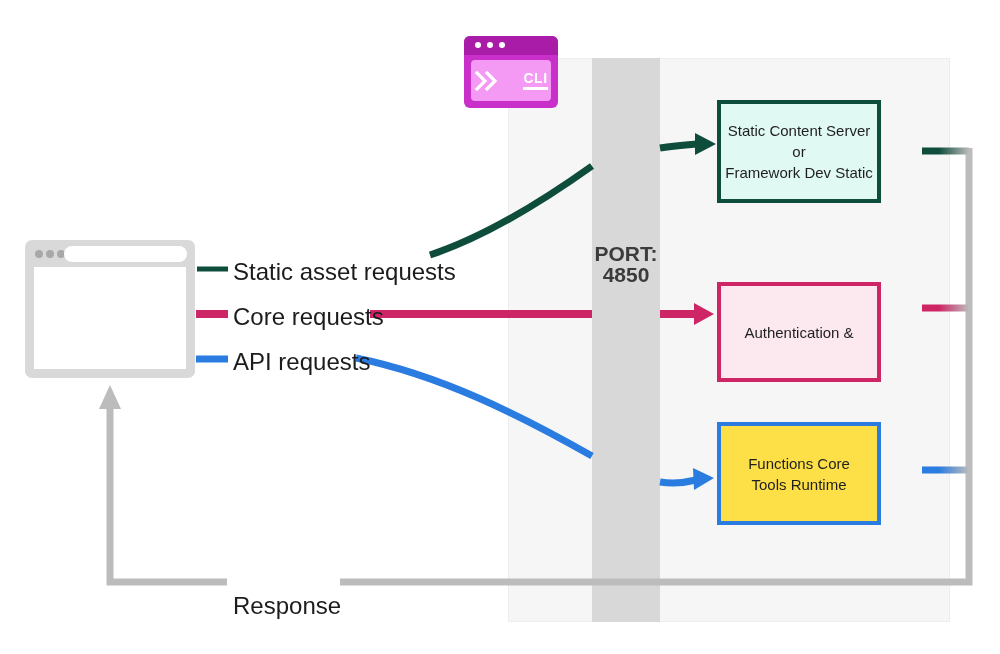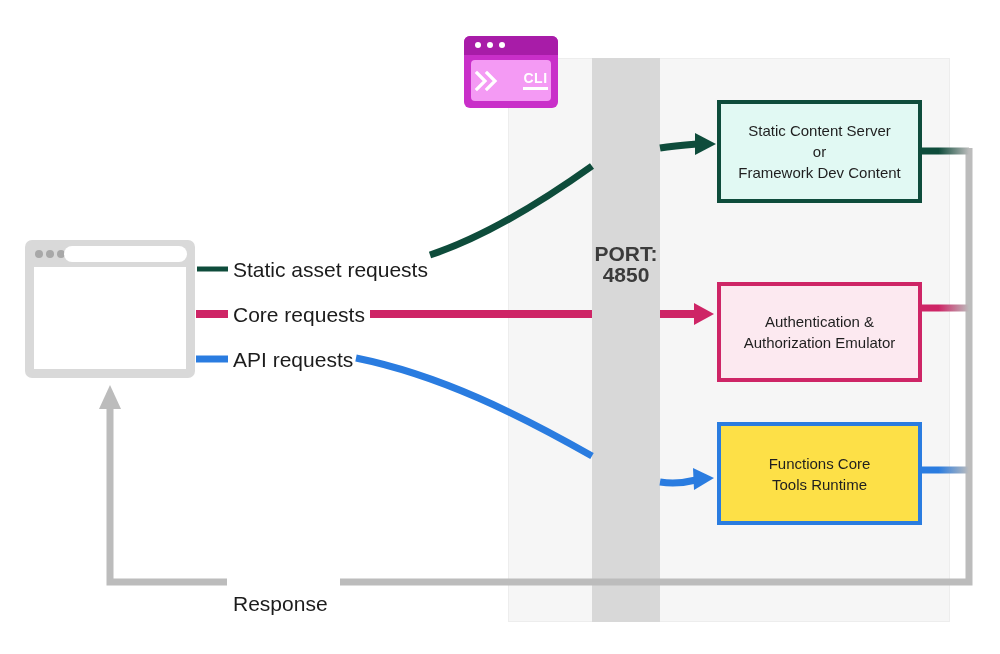--- a/index.html
+++ b/index.html
@@ -47,41 +47,41 @@
     left: 0; top: 0;
     width: 1000px; height: 654px;
     z-index: 3;
     pointer-events: none;
   }
 
   
   .node {
     position: absolute;
     left: 717px;
-    width: 205px;
+    width: 164px;
     box-sizing: border-box;
     border: 4px solid #000;
     display: flex;
     flex-direction: column;
     align-items: center;
     justify-content: center;
     text-align: center;
     font-size: 15px;
     line-height: 21px;
     color: #1f1f1f;
     z-index: 4;
   }
   .node-static   { top: 100px; height: 103px; background: #e1f9f3; border-color: #0e4c3b; }
   .node-auth     { top: 262px; height: 100px; background: #fce9f0; border-color: #ce2566; margin-top: 20px; }
   .node-functions{ top: 422px; height: 103px; background: #fde047; border-color: #2a7ce0; }
 
   
   .flow-label {
     position: absolute;
-    font-size: 21px;
+    font-size: 24px;
     color: #1c1c1c;
     z-index: 4;
     white-space: nowrap;
   }
   .lbl-static   { left: 233px; top: 258px; }
   .lbl-auth     { left: 233px; top: 303px; }
   .lbl-api      { left: 233px; top: 348px; }
   .lbl-response { left: 233px; top: 592px; }
 
   
@@ -221,26 +221,25 @@
       <path d="M196,359 H228" stroke-width="7"></path>
       <path d="M356,358 C440,375 520,415 592,456" stroke-width="7"></path>
       <path d="M660,482 C673,484 684,483 696,480" stroke-width="7"></path>
     </g>
     <polygon points="714,478 693,468 694,490" fill="#2a7ce0"></polygon>
   </svg>
 
   <div class="node node-static">
     <div>Static Content Server</div>
     <div>or</div>
-    <div>Framework Dev Content</div>
+    <div>Framework Dev Static</div>
   </div>
 
   <div class="node node-auth">
     <div>Authentication &amp;</div>
-    <div>Authorization Emulator</div>
   </div>
 
   <div class="node node-functions">
     <div>Functions Core</div>
     <div>Tools Runtime</div>
   </div>
 
   <span class="flow-label lbl-static">Static asset requests</span>
   <span class="flow-label lbl-auth">Core requests</span>
   <span class="flow-label lbl-api">API requests</span>

